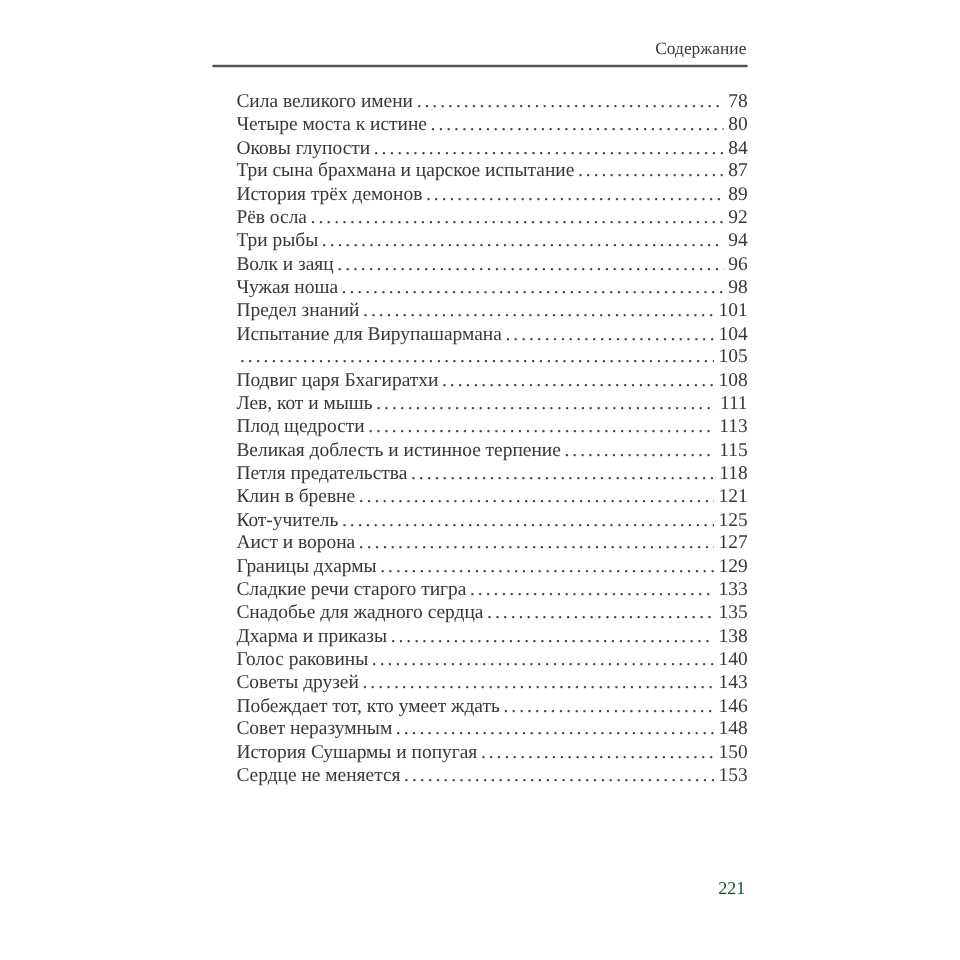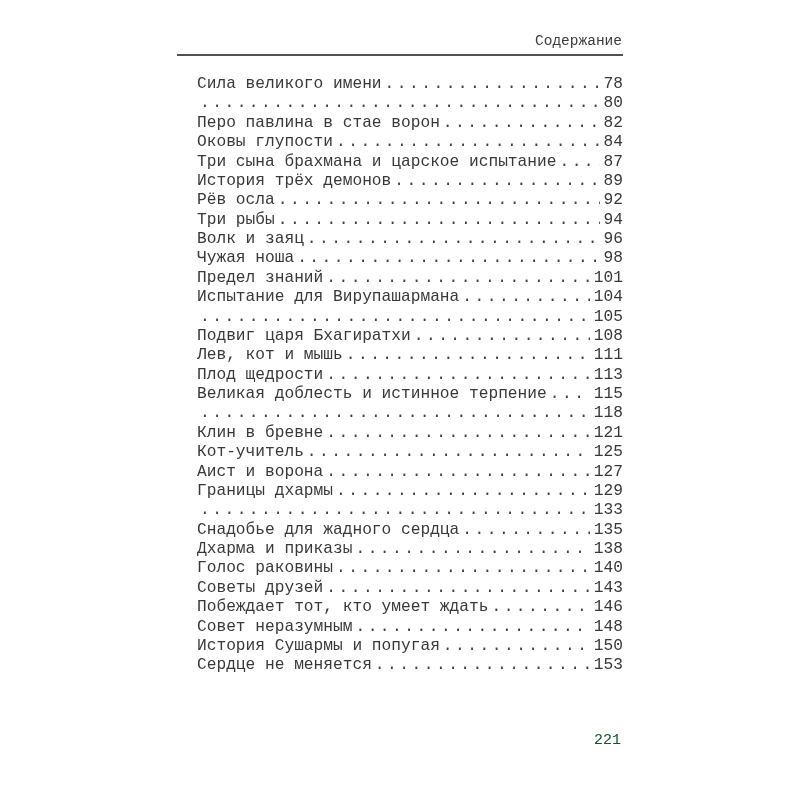--- a/index.html
+++ b/index.html
@@ -6,21 +6,21 @@
     margin: 0;
     padding: 0;
     background: #ffffff;
   }
   .sheet {
     position: relative;
     width: 800px;
     height: 800px;
     background: #ffffff;
     overflow: hidden;
-    font-family: Liberation Mono, monospace;
+    font-family: Liberation Serif, serif;
     color: #383838;
   }
   .page-header-title {
     position: absolute;
     top: 32px;
     right: 178px;
     font-size: 14.5px;
     line-height: 18px;
     color: #3a3a3a;
     white-space: nowrap;
@@ -84,29 +84,25 @@
   <div class="header-rule"></div>
 
   <div class="toc-list">
   <div class="toc-row">
     <span class="toc-title">Сила великого имени</span>
     <span class="toc-leader" aria-hidden="true"></span>
     <span class="toc-page">78</span>
   </div>
 
   <div class="toc-row">
+    <span class="toc-title">Четыре моста к истине</span>
     <span class="toc-leader" aria-hidden="true"></span>
     <span class="toc-page">80</span>
   </div>
 
-  <div class="toc-row">
-    <span class="toc-title">Перо павлина в стае ворон</span>
-    <span class="toc-leader" aria-hidden="true"></span>
-    <span class="toc-page">82</span>
-  </div>
 
   <div class="toc-row">
     <span class="toc-title">Оковы глупости</span>
     <span class="toc-leader" aria-hidden="true"></span>
     <span class="toc-page">84</span>
   </div>
 
   <div class="toc-row">
     <span class="toc-title">Три сына брахмана и царское испытание</span>
     <span class="toc-leader" aria-hidden="true"></span>
@@ -178,20 +174,21 @@
     <span class="toc-page">113</span>
   </div>
 
   <div class="toc-row">
     <span class="toc-title">Великая доблесть и истинное терпение</span>
     <span class="toc-leader" aria-hidden="true"></span>
     <span class="toc-page">115</span>
   </div>
 
   <div class="toc-row">
+    <span class="toc-title">Петля предательства</span>
     <span class="toc-leader" aria-hidden="true"></span>
     <span class="toc-page">118</span>
   </div>
 
   <div class="toc-row">
     <span class="toc-title">Клин в бревне</span>
     <span class="toc-leader" aria-hidden="true"></span>
     <span class="toc-page">121</span>
   </div>
 
@@ -209,20 +206,21 @@
   </div>
 
   <div class="toc-row">
     <span class="toc-title">Границы дхармы</span>
     <span class="toc-leader" aria-hidden="true"></span>
     <span class="toc-page">129</span>
   </div>
 
 
   <div class="toc-row">
+    <span class="toc-title">Сладкие речи старого тигра</span>
     <span class="toc-leader" aria-hidden="true"></span>
     <span class="toc-page">133</span>
   </div>
 
   <div class="toc-row">
     <span class="toc-title">Снадобье для жадного сердца</span>
     <span class="toc-leader" aria-hidden="true"></span>
     <span class="toc-page">135</span>
   </div>
 

